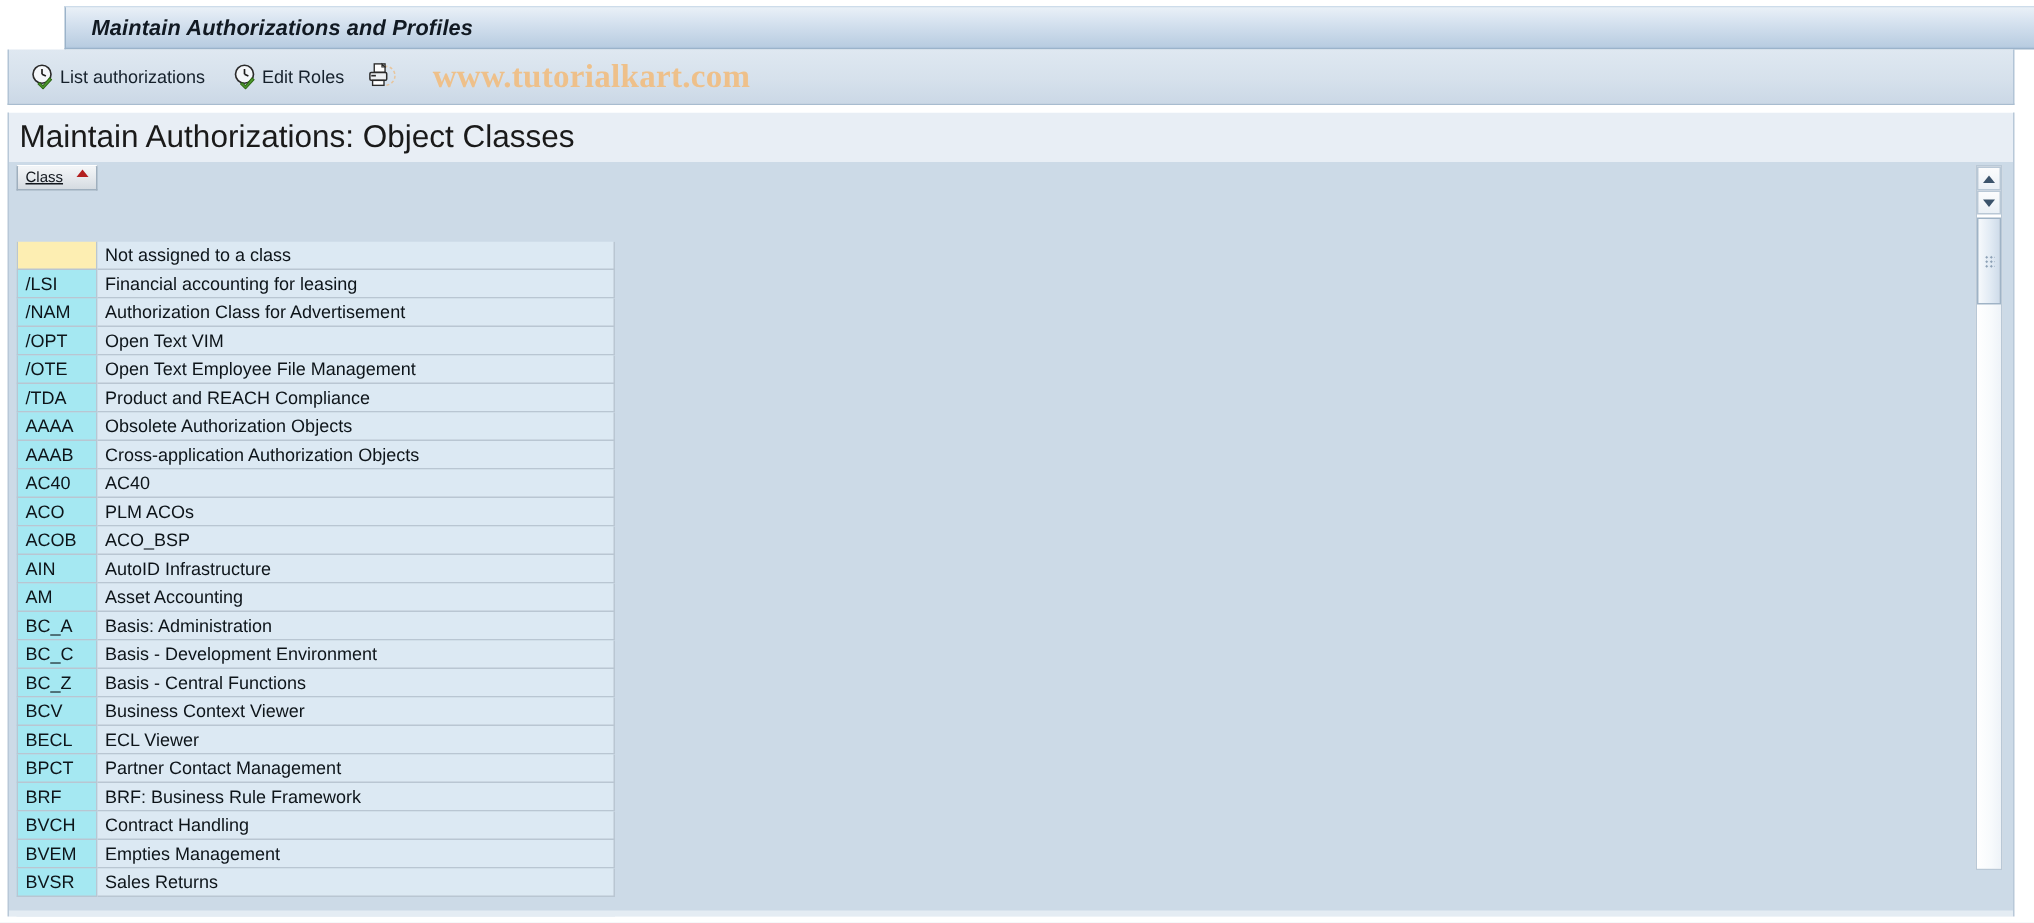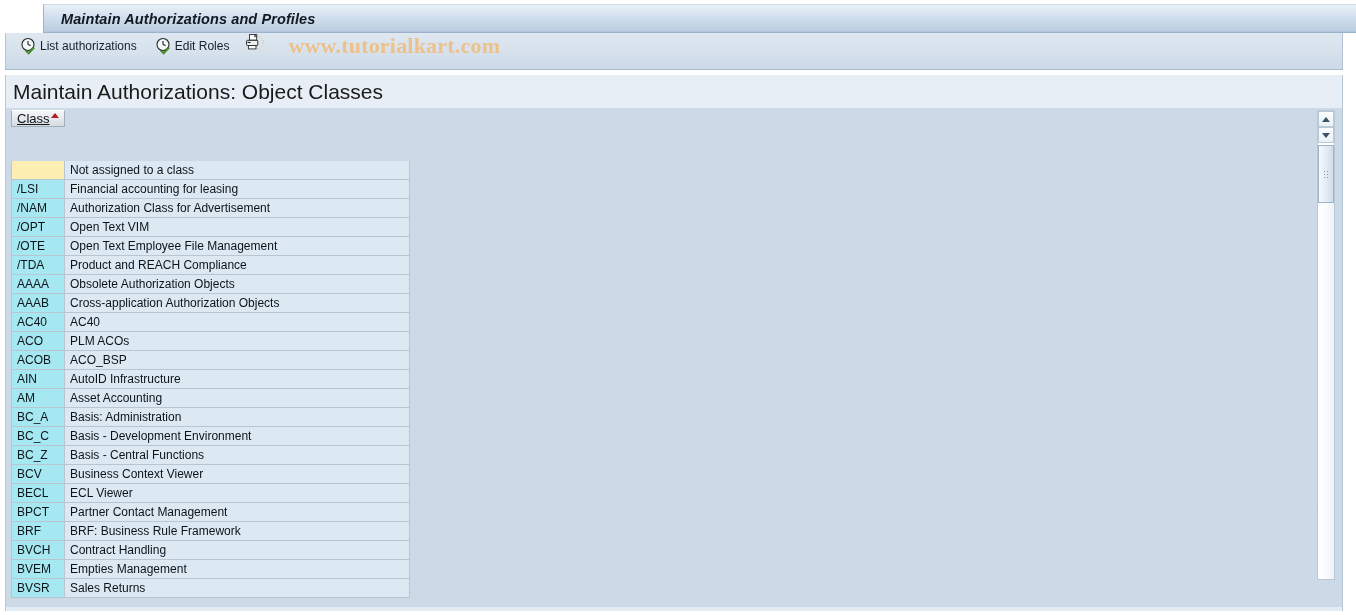--- a/index.html
+++ b/index.html
@@ -57,21 +57,21 @@
     left: 5px;
     top: 33px;
     width: 1338px;
     height: 37px;
     background: linear-gradient(to bottom, #dfe8f1 0%, #d6e1ec 55%, #cbd8e6 100%);
     border-left: 1px solid #b2c4d6;
     border-right: 1px solid #b2c4d6;
     border-bottom: 1px solid #a8bccf;
     box-sizing: border-box;
     display: flex;
-    align-items: flex-start;
+    align-items: center;
     overflow: hidden;
   }
   .tb-btn {
     display: flex;
     align-items: center;
     height: 24px;
     padding: 0 6px 0 4px;
     margin-left: 6px;
     border: 1px solid transparent;
     border-radius: 2px;
@@ -167,21 +167,21 @@
   .gh-cell {
     background: linear-gradient(to bottom, #f4f6f8 0%, #e6eaee 48%, #d5dbe1 100%);
     border-right: 1px solid #9fafbe;
     border-bottom: 1px solid #9fafbe;
     border-top: 1px solid #ffffff;
     box-sizing: border-box;
     display: flex;
     align-items: center;
     position: relative;
     font-family: "Liberation Sans", sans-serif;
-    font-size: 13px;
+    font-size: 10px;
     color: #11161c;
     padding-left: 5px;
     overflow: hidden;
     white-space: nowrap;
     text-decoration: underline;
   }
   .gh-cell.c-class { width: 54px; border-left: 1px solid #9fafbe; }
   .gh-cell.c-text  { width: 345px; }
   .sort-arrow {
     position: absolute;

